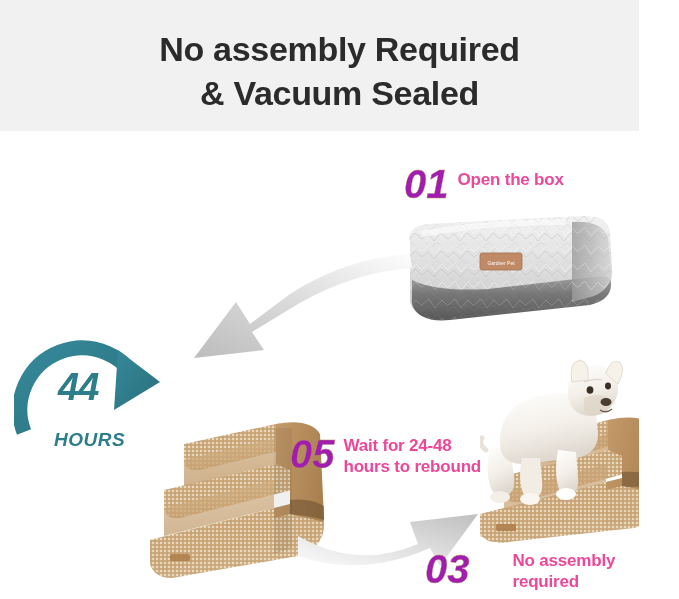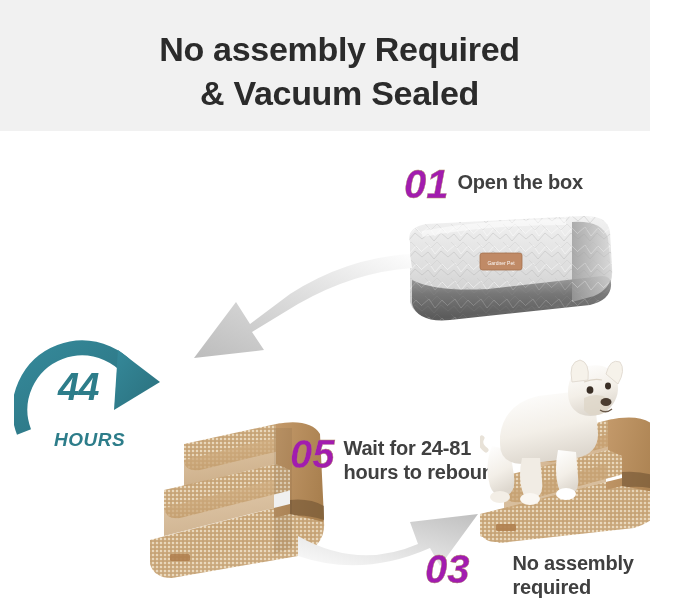--- a/index.html
+++ b/index.html
@@ -3,21 +3,21 @@
 <meta charset="utf-8">
 <style>
   html,body{margin:0;padding:0;}
   body{
     width:679px;height:599px;
     background:#ffffff;
     font-family:"Liberation Sans", sans-serif;
     overflow:hidden;
     position:relative;
   }
-  #stage{position:relative;width:639px;height:599px;overflow:hidden;background:#fff;padding-left:11px;}
+  #stage{position:relative;width:639px;height:599px;overflow:hidden;background:#fff;}
 
   
   .header-band{
     position:absolute;left:0;top:0;width:679px;height:131px;
     background:#f1f1f1;
   }
   .headline{
     position:absolute;left:0;top:28px;width:679px;
     text-align:center;
     color:#2b2b2b;
@@ -33,23 +33,23 @@
   .step-num{
     font-size:40px;
     font-weight:bold;
     font-style:italic;
     color:#a21caf;
     line-height:1;
     letter-spacing:0px;
     -webkit-text-stroke:0.4px #b08d68;
   }
   .step-txt{
-    font-size:20px;
+    font-size:17px;
     font-weight:bold;
-    color:#404040;
+    color:#ec4899;
     line-height:1.22;
     white-space:pre-line;
     margin-left:9px;
     letter-spacing:-0.2px;
   }
   #step-01{left:404px;top:164px;}
   #step-01 .step-txt{padding-top:6px;}
   #step-02{left:290px;top:434px;}
   #step-02 .step-txt{padding-top:2px;}
   #step-03{left:425px;top:549px;gap:34px;}
@@ -206,21 +206,21 @@
       <path d="M2 150 L142 116 L176 124 Q178 148 150 158 L24 180 Q6 180 2 166 Z" fill="url(#mesh)" opacity="0.96"></path>
 
       <rect x="22" y="156" width="20" height="7" rx="1.5" fill="#b0804f" opacity="0.9"></rect>
 
       <path d="M126 30 L144 30 L144 150 L126 156 Z" fill="#000" opacity="0.06"></path>
     </svg>
   </div>
 
   <div class="step" id="step-02">
     <span class="step-num">05</span>
-    <span class="step-txt">Wait for 24-81
+    <span class="step-txt">Wait for 24-48
 hours to rebound</span>
   </div>
 
   <div class="art" id="arrow-2">
     <svg width="222" height="92" viewBox="0 0 222 92">
       <defs>
         <linearGradient id="ar2" x1="0" y1="1" x2="1" y2="0">
           <stop offset="0%" stop-color="#fbfbfb"></stop>
           <stop offset="50%" stop-color="#dfdfdf"></stop>
           <stop offset="100%" stop-color="#bfbfbf"></stop>

